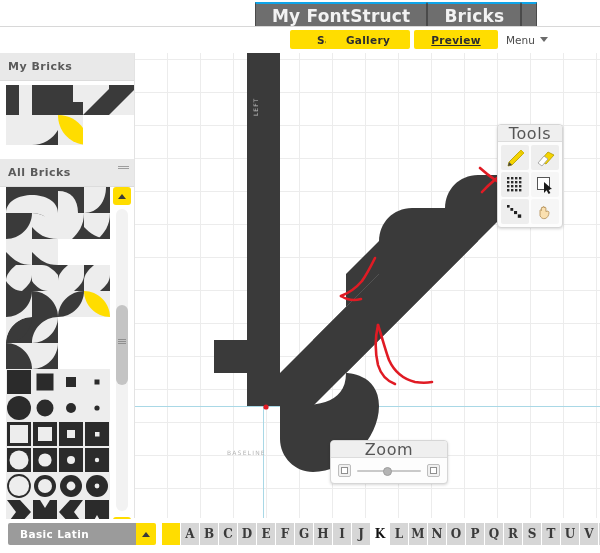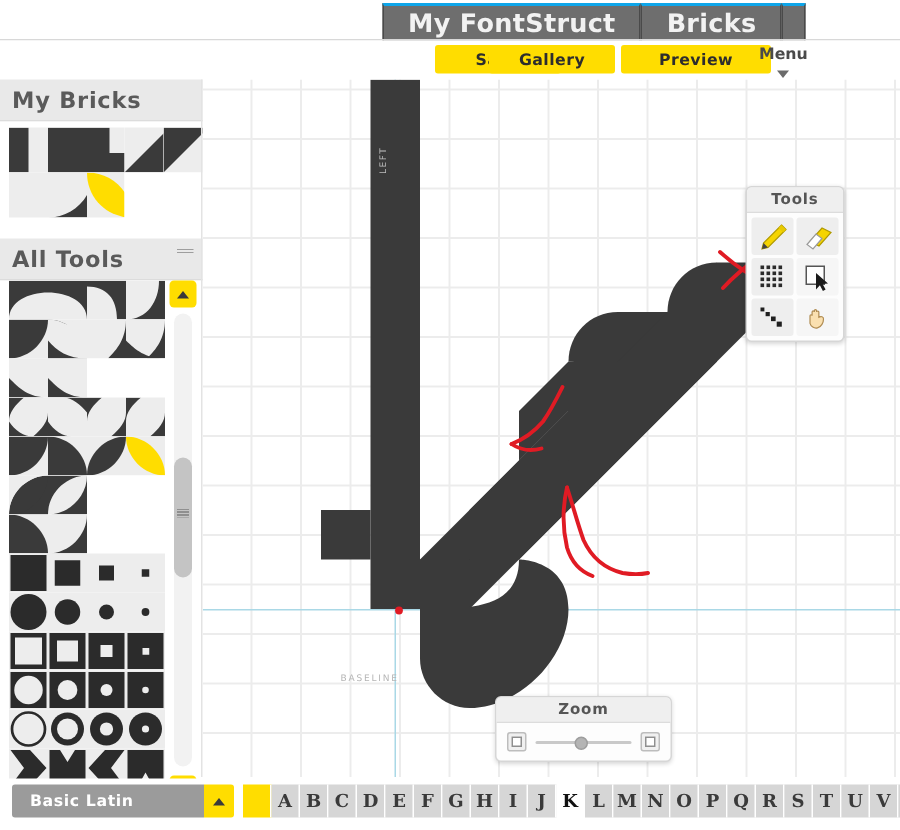--- a/index.html
+++ b/index.html
@@ -29,24 +29,24 @@
 
   
   .actionbar { position:absolute; left:0; top:27px; width:600px; height:26px; background:#ffffff; }
   .btn-yellow {
     position:absolute; top:3px; height:19px; background:#FFDD00; color:#2d2d2d;
     font-size:10.5px; font-weight:bold; display:flex; align-items:center; justify-content:center;
     border-radius:2px; cursor:pointer; letter-spacing:0.3px;
   }
   #btn-save { left:256px; width:84px;margin-left:34px; }
   #btn-download { left:326px; width:84px; }
-  #btn-preview { left:414px; width:100px; }
+  #btn-preview { left:414px; width:84px;text-decoration:underline; }
   .menu-btn {
     position:absolute; left:506px; top:3px; height:19px; display:flex; align-items:center; gap:5px;
-    font-size:10.5px; color:#4a4a4a; font-weight:bold; cursor:pointer;flex-direction:column;
+    font-size:10.5px; color:#4a4a4a; font-weight:normal; cursor:pointer;
   }
   .caret-dn { width:0;height:0;border-left:4px solid transparent;border-right:4px solid transparent;border-top:5px solid #6b6b6b; }
 
   
   .canvas-wrap {
     position:absolute; left:135px; top:53px; width:465px; height:465px;
     background:#ffffff; overflow:hidden;
   }
   .grid-minor {
     position:absolute; inset:0;
@@ -69,51 +69,51 @@
   }
 
   
   .panel {
     position:absolute; background:#fdfdfd; border:1px solid #d6d6d6; border-radius:4px;
     box-shadow:0 1px 3px rgba(0,0,0,0.16);
   }
   #tools-panel { left:497px; top:124px; width:66px; }
   .panel-title {
     height:17px; background:#efefef; border-bottom:1px solid #dcdcdc;
-    font-size:10px; color:#555; font-weight:bold; display:flex; align-items:center; justify-content:center;
+    font-size:16px; color:#555; font-weight:normal; display:flex; align-items:center; justify-content:center;
     letter-spacing:0.6px; border-radius:3px 3px 0 0;
   }
   .tool-grid { display:grid; grid-template-columns:1fr 1fr; gap:2px; padding:3px; }
   .tool-cell {
     width:28px; height:25px; background:#eeeeee; border-radius:2px; cursor:pointer;
     display:flex; align-items:center; justify-content:center;
   }
   .tool-cell.lightbg { background:#f6f6f6; }
 
   
-  #zoom-panel { left:330px; top:440px; width:118px;margin-top:24px; }
+  #zoom-panel { left:330px; top:440px; width:118px; }
   .zoom-body { display:flex; align-items:center; padding:6px 7px; gap:6px; }
   .zoom-icon {
     width:13px;height:13px;background:#f0f0f0;border:1px solid #bdbdbd;border-radius:2px;
     display:flex;align-items:center;justify-content:center;cursor:pointer;
   }
   .zoom-icon i { display:block; width:7px;height:7px;border:1px solid #8f8f8f; background:#fff; }
   .zoom-track { position:relative; flex:1; height:12px; cursor:pointer; }
   .zoom-line { position:absolute; left:0; right:0; top:5px; height:2px; background:#c9c9c9; border-radius:1px; }
   .zoom-thumb {
     position:absolute; left:41%; top:2px; width:9px;height:9px;border-radius:50%;
     background:#b4b4b4; border:1px solid #9d9d9d; cursor:grab;
   }
 
   
   .sidebar { position:absolute; left:0; top:53px; width:135px; height:465px; background:#ffffff; }
   .sb-header {
     height:28px; background:#e9e9e9; border-bottom:1px solid #dcdcdc;
     display:flex; align-items:center; padding:0 8px;
-    font-size:15px; font-weight:bold; color:#5a5a5a; letter-spacing:0.5px;
+    font-size:11px; font-weight:bold; color:#5a5a5a; letter-spacing:0.5px;
     position:relative;
   }
   .sb-handle { position:absolute; right:6px; top:7px; width:11px; height:4px;
      background:repeating-linear-gradient(to bottom,#9e9e9e 0 1px,transparent 1px 2px); }
   .mybricks-body { height:78px; background:#ffffff; padding:4px 0 0 6px; position:relative; }
   .mb-row { display:flex; }
   .brick { width:30px; height:30px; background:#ededed; position:relative; overflow:hidden; }
   .brick.blank { background:#ffffff; }
 
   .allbricks-body { position:relative; height:348px; background:#ffffff; }
@@ -357,21 +357,21 @@
           <svg width="30" height="30" viewBox="0 0 30 30">
               <path d="M0,0 C17,0 30,13 30,30 C13,30 0,17 0,0 Z" fill="#FFDD00"></path>
             </svg>
         </div>
         <div class="brick blank"></div>
         <div class="brick blank"></div>
       </div>
     </div>
 
     <div class="sb-header">
-      <span>All Tools</span>
+      <span>All Bricks</span>
       <span class="sb-handle"></span>
     </div>
 
     <div class="allbricks-body">
       <div class="ab-scroll">
         <div class="ab-grid">
 
           <div class="ab-cell"><svg width="26" height="26" viewBox="0 0 26 26">
                 <path d="M0,0 L26,0 L26,8 C13,8 0,14 0,26 Z" fill="#3a3a3a"></path>
               </svg></div>

